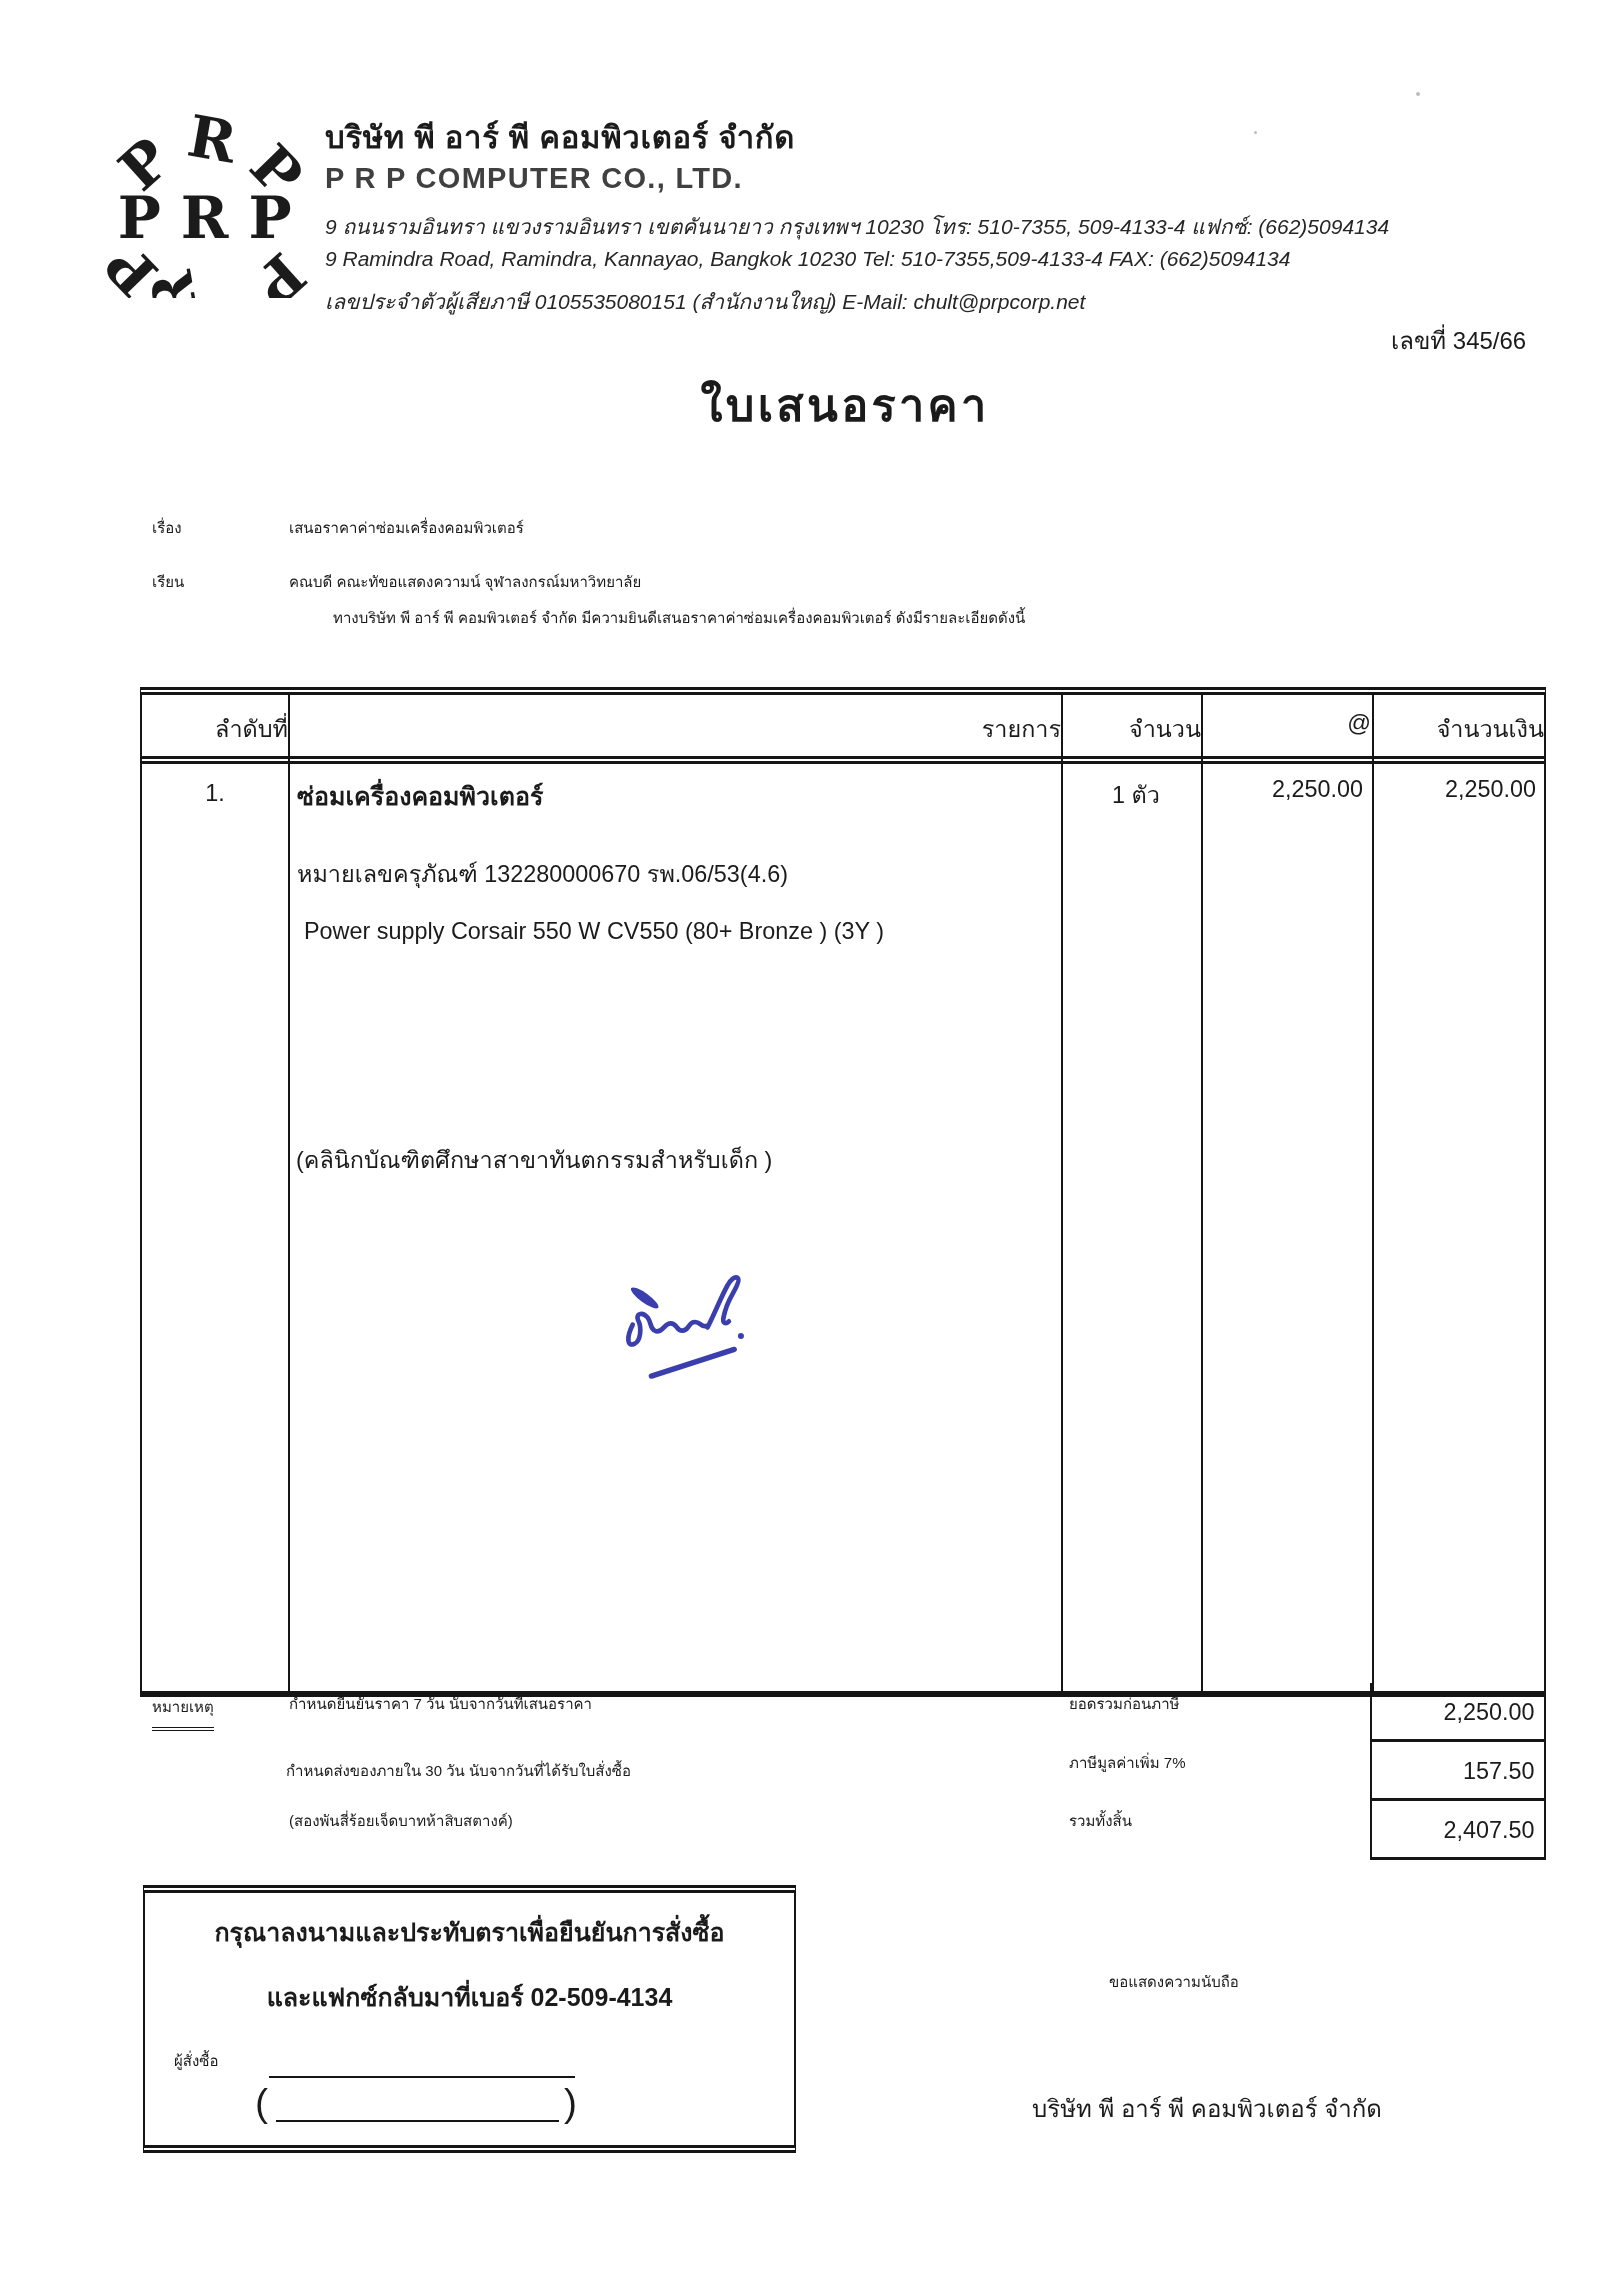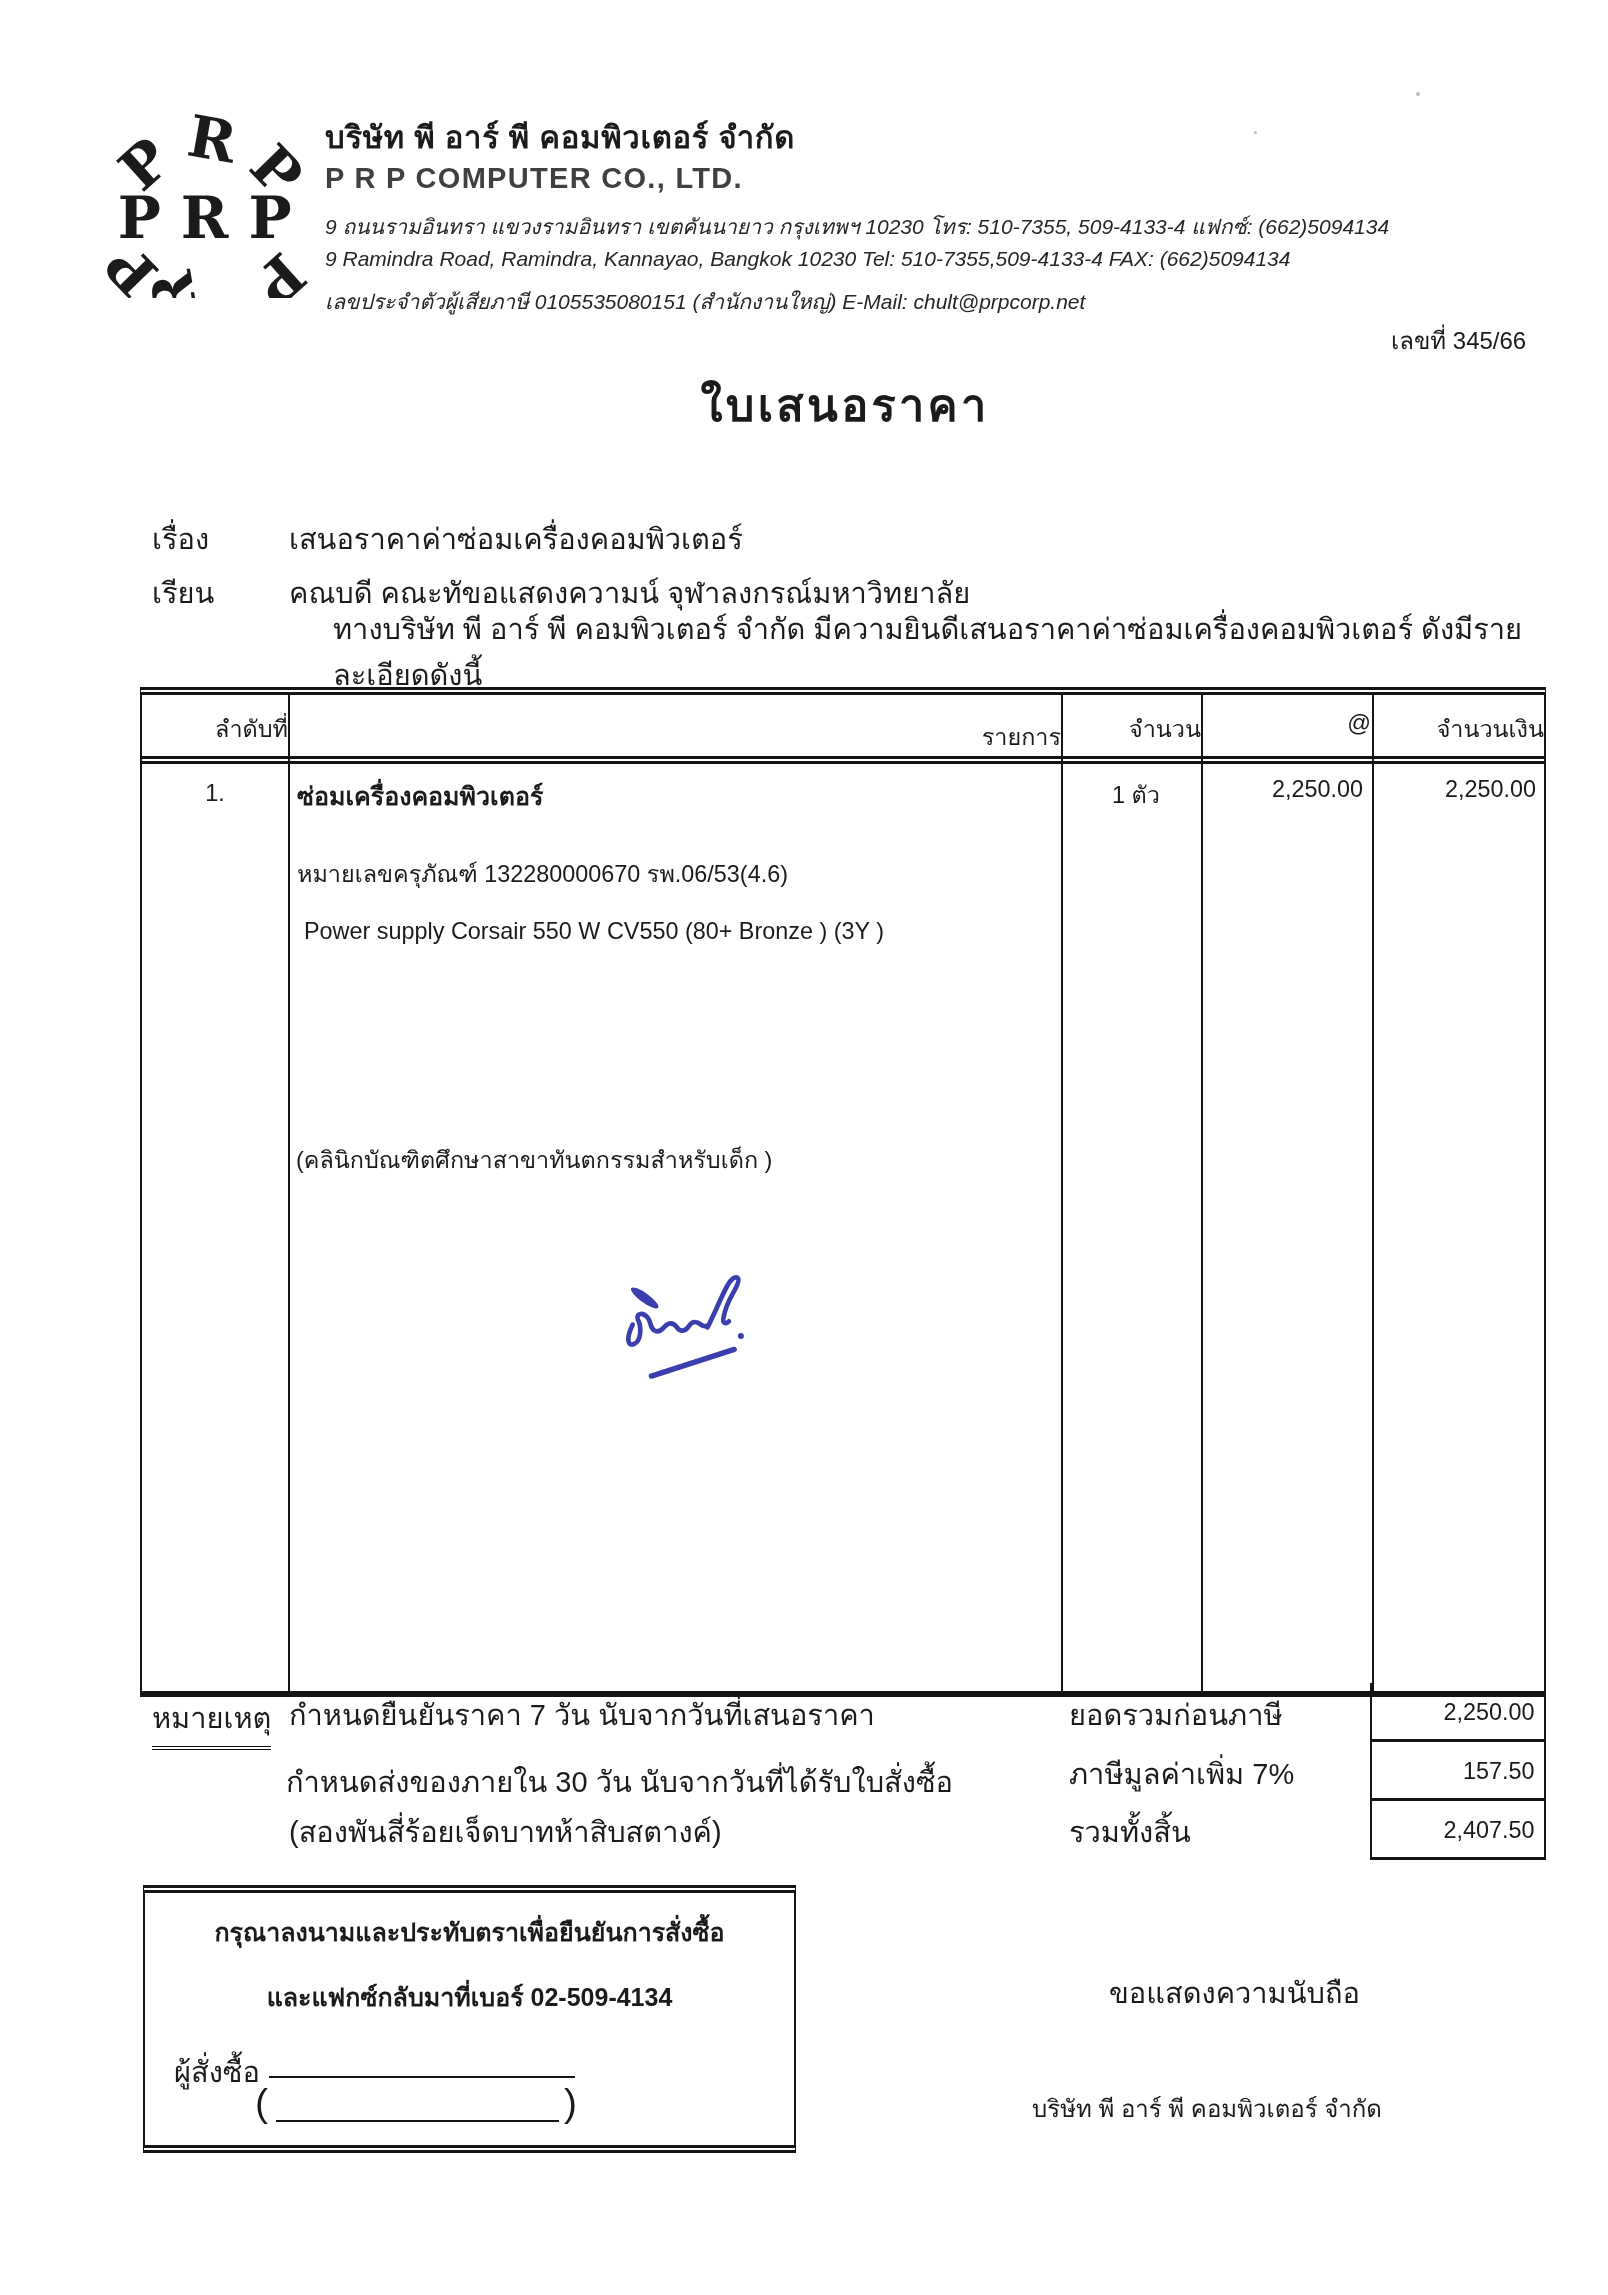--- a/index.html
+++ b/index.html
@@ -15,21 +15,21 @@
   .center{text-align:center;}
   .right{text-align:right;}
 
   
   .co-name-th{font-size:31px;font-weight:bold;letter-spacing:0.7px;}
   .co-name-en{font-size:29px;font-weight:bold;letter-spacing:1.3px;color:#404040;}
   .addr{font-size:21px;}
   .doc-no{font-size:24px;}
   .doc-title{font-size:45px;font-weight:bold;letter-spacing:3.3px;transform:translateX(-50%);}
 
-  .lbl{font-size:29px;}
+  .lbl{font-size:15px;}
 
   
   .qtable{
     left:140px;top:687px;width:1402px;height:996px;
     border-top:8.7px double #151515;
     border-bottom:6px solid #151515;
     border-left:2px solid #151515;
     border-right:2.7px solid #151515;
     box-sizing:content-box;
   }
@@ -102,21 +102,21 @@
 
 <div class="abs qtable">
 
   <div class="vline" style="left:146px;"></div>
   <div class="vline" style="left:919px;"></div>
   <div class="vline" style="left:1059px;"></div>
   <div class="vline" style="left:1230px;"></div>
 
   <div class="thead-row">
     <div class="th" style="left:0;width:146px;">ลำดับที่</div>
-    <div class="th" style="left:146px;width:773px;margin-top:8px;">รายการ</div>
+    <div class="th" style="left:146px;width:773px;">รายการ</div>
     <div class="th" style="left:919px;width:140px;">จำนวน</div>
     <div class="th" style="left:1059px;width:170px;">@</div>
     <div class="th" style="left:1230px;width:172px;">จำนวนเงิน</div>
   </div>
 
   <div class="cell center" style="left:0;top:85px;width:146px;">1.</div>
   <div class="cell bold" style="left:155px;top:81px;font-size:25px;">ซ่อมเครื่องคอมพิวเตอร์</div>
   <div class="cell" style="left:155px;top:160px;">หมายเลขครุภัณฑ์ 132280000670 รพ.06/53(4.6)</div>
   <div class="cell" style="left:162px;top:223px;">Power supply Corsair 550 W CV550 (80+ Bronze ) (3Y )</div>
   <div class="cell" style="left:154px;top:446px;">(คลินิกบัณฑิตศึกษาสาขาทันตกรรมสำหรับเด็ก )</div>

